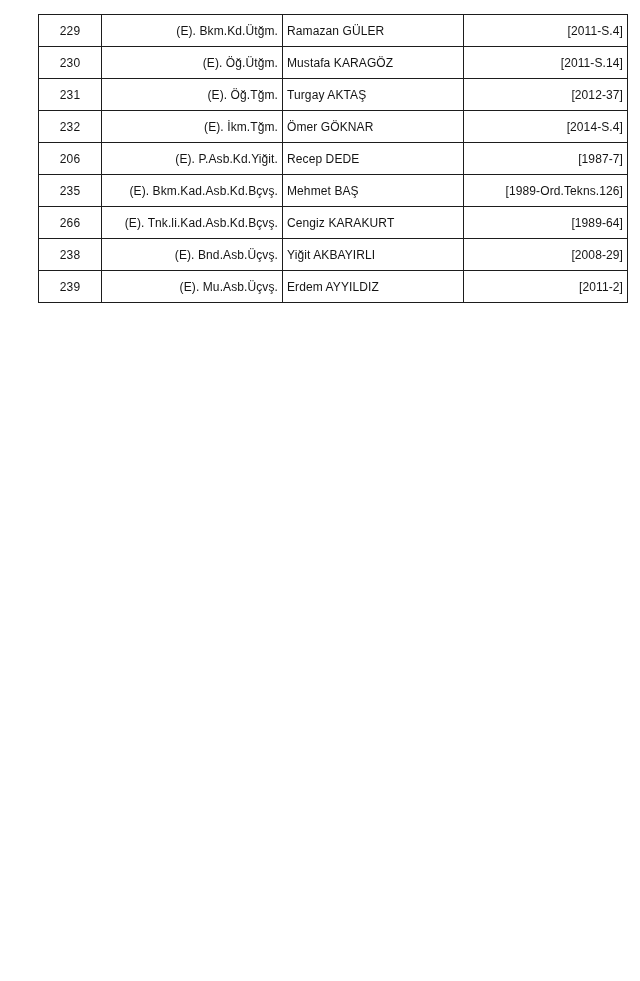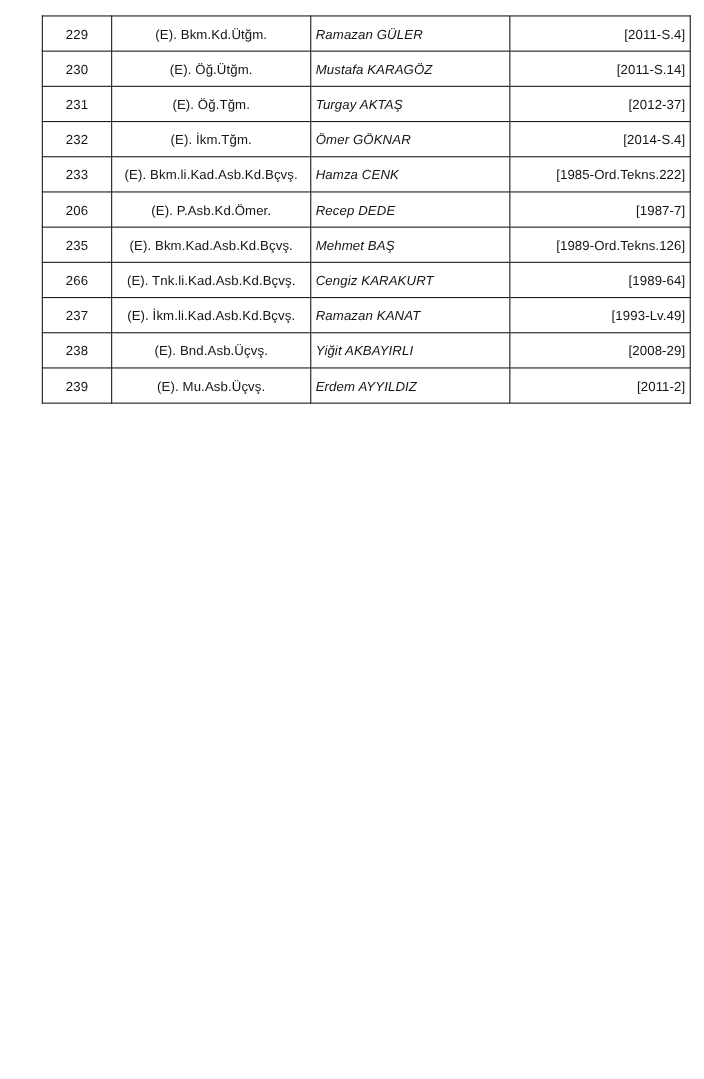--- a/index.html
+++ b/index.html
@@ -43,29 +43,28 @@
     white-space: nowrap;
     overflow: hidden;
   }
   .col-no {
     width: 54px;
     text-align: center;
     margin-left: 36px;
   }
   .col-rank {
     width: 172px;
-    text-align: center;
+    text-align: right;
     padding-left: 6px;
     margin-left: 20px;
   }
   .col-name {
     width: 172px;
     text-align: left;
     padding-left: 6px;
-    font-style: italic;
   }
   .col-ref {
     width: 155px;
     text-align: right;
     padding-left: 6px;
   }
   .col-no span, .col-rank span, .col-name span, .col-ref span {
     display: block;
   }
 </style>
@@ -126,38 +125,24 @@
           </td>
         <td class="col-name">
             <span>Ömer GÖKNAR</span>
           </td>
         <td class="col-ref">
             <span>[2014-S.4]</span>
           </td>
       </tr>
       <tr>
         <td class="col-no">
-            <span>233</span>
-          </td>
-        <td class="col-rank">
-            <span>(E). Bkm.li.Kad.Asb.Kd.Bçvş.</span>
-          </td>
-        <td class="col-name">
-            <span>Hamza CENK</span>
-          </td>
-        <td class="col-ref">
-            <span>[1985-Ord.Tekns.222]</span>
-          </td>
-      </tr>
-      <tr>
-        <td class="col-no">
             <span>206</span>
           </td>
         <td class="col-rank">
-            <span>(E). P.Asb.Kd.Ömer.</span>
+            <span>(E). P.Asb.Kd.Yiğit.</span>
           </td>
         <td class="col-name">
             <span>Recep DEDE</span>
           </td>
         <td class="col-ref">
             <span>[1987-7]</span>
           </td>
       </tr>
       <tr>
         <td class="col-no">
@@ -178,34 +163,20 @@
             <span>266</span>
           </td>
         <td class="col-rank">
             <span>(E). Tnk.li.Kad.Asb.Kd.Bçvş.</span>
           </td>
         <td class="col-name">
             <span>Cengiz KARAKURT</span>
           </td>
         <td class="col-ref">
             <span>[1989-64]</span>
-          </td>
-      </tr>
-      <tr>
-        <td class="col-no">
-            <span>237</span>
-          </td>
-        <td class="col-rank">
-            <span>(E). İkm.li.Kad.Asb.Kd.Bçvş.</span>
-          </td>
-        <td class="col-name">
-            <span>Ramazan KANAT</span>
-          </td>
-        <td class="col-ref">
-            <span>[1993-Lv.49]</span>
           </td>
       </tr>
       <tr>
         <td class="col-no">
             <span>238</span>
           </td>
         <td class="col-rank">
             <span>(E). Bnd.Asb.Üçvş.</span>
           </td>
         <td class="col-name">

